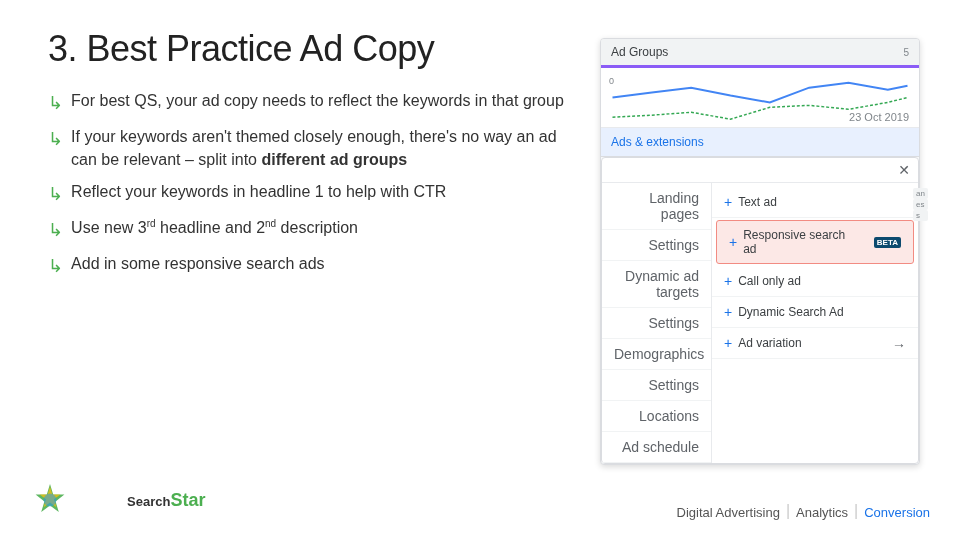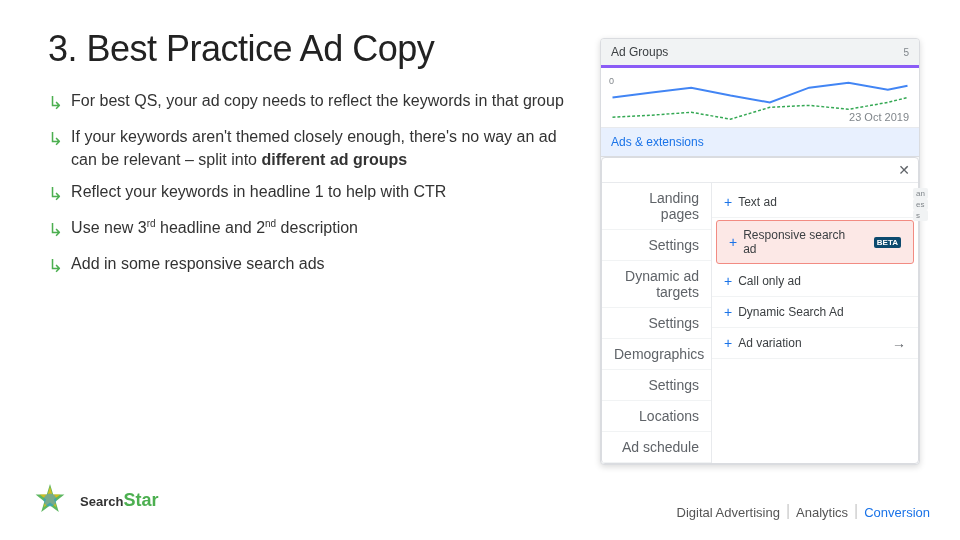--- a/index.html
+++ b/index.html
@@ -359,21 +359,21 @@
 </div>
 
 <div class="left-bottom">
   <svg class="logo-star" viewBox="0 0 50 50" xmlns="http://www.w3.org/2000/svg">
 
     <polygon points="25,5 29,18 43,18 32,27 36,40 25,32 14,40 18,27 7,18 21,18" fill="#4CAF50" opacity="0.9"></polygon>
     <polygon points="25,8 28,18 38,18 30,24 33,34 25,28 17,34 20,24 12,18 22,18" fill="#FFC107" opacity="0.7"></polygon>
     <circle cx="25" cy="25" r="8" fill="#2196F3" opacity="0.5"></circle>
   </svg>
   <div>
-    <span style="font-size:13px;font-weight:700;color:#333;">Search</span><span style="font-size:18px;font-weight:700;color:#4CAF50;">Star</span>
+    <span style="font-size:13px;font-weight:700;color:#333;margin-left:47px;">Search</span><span style="font-size:18px;font-weight:700;color:#4CAF50;">Star</span>
   </div>
 </div>
 
 <div class="footer">
   <span class="footer-nav-item" style="color:#555;font-size:13px;">Digital Advertising</span>
   <span class="footer-divider" style="margin:0 6px;color:#ccc;">|</span>
   <span class="footer-nav-item" style="color:#555;font-size:13px;">Analytics</span>
   <span class="footer-divider" style="margin:0 6px;color:#ccc;">|</span>
   <span class="footer-nav-item active" style="color:#1a73e8;font-size:13px;">Conversion</span>
 </div>

